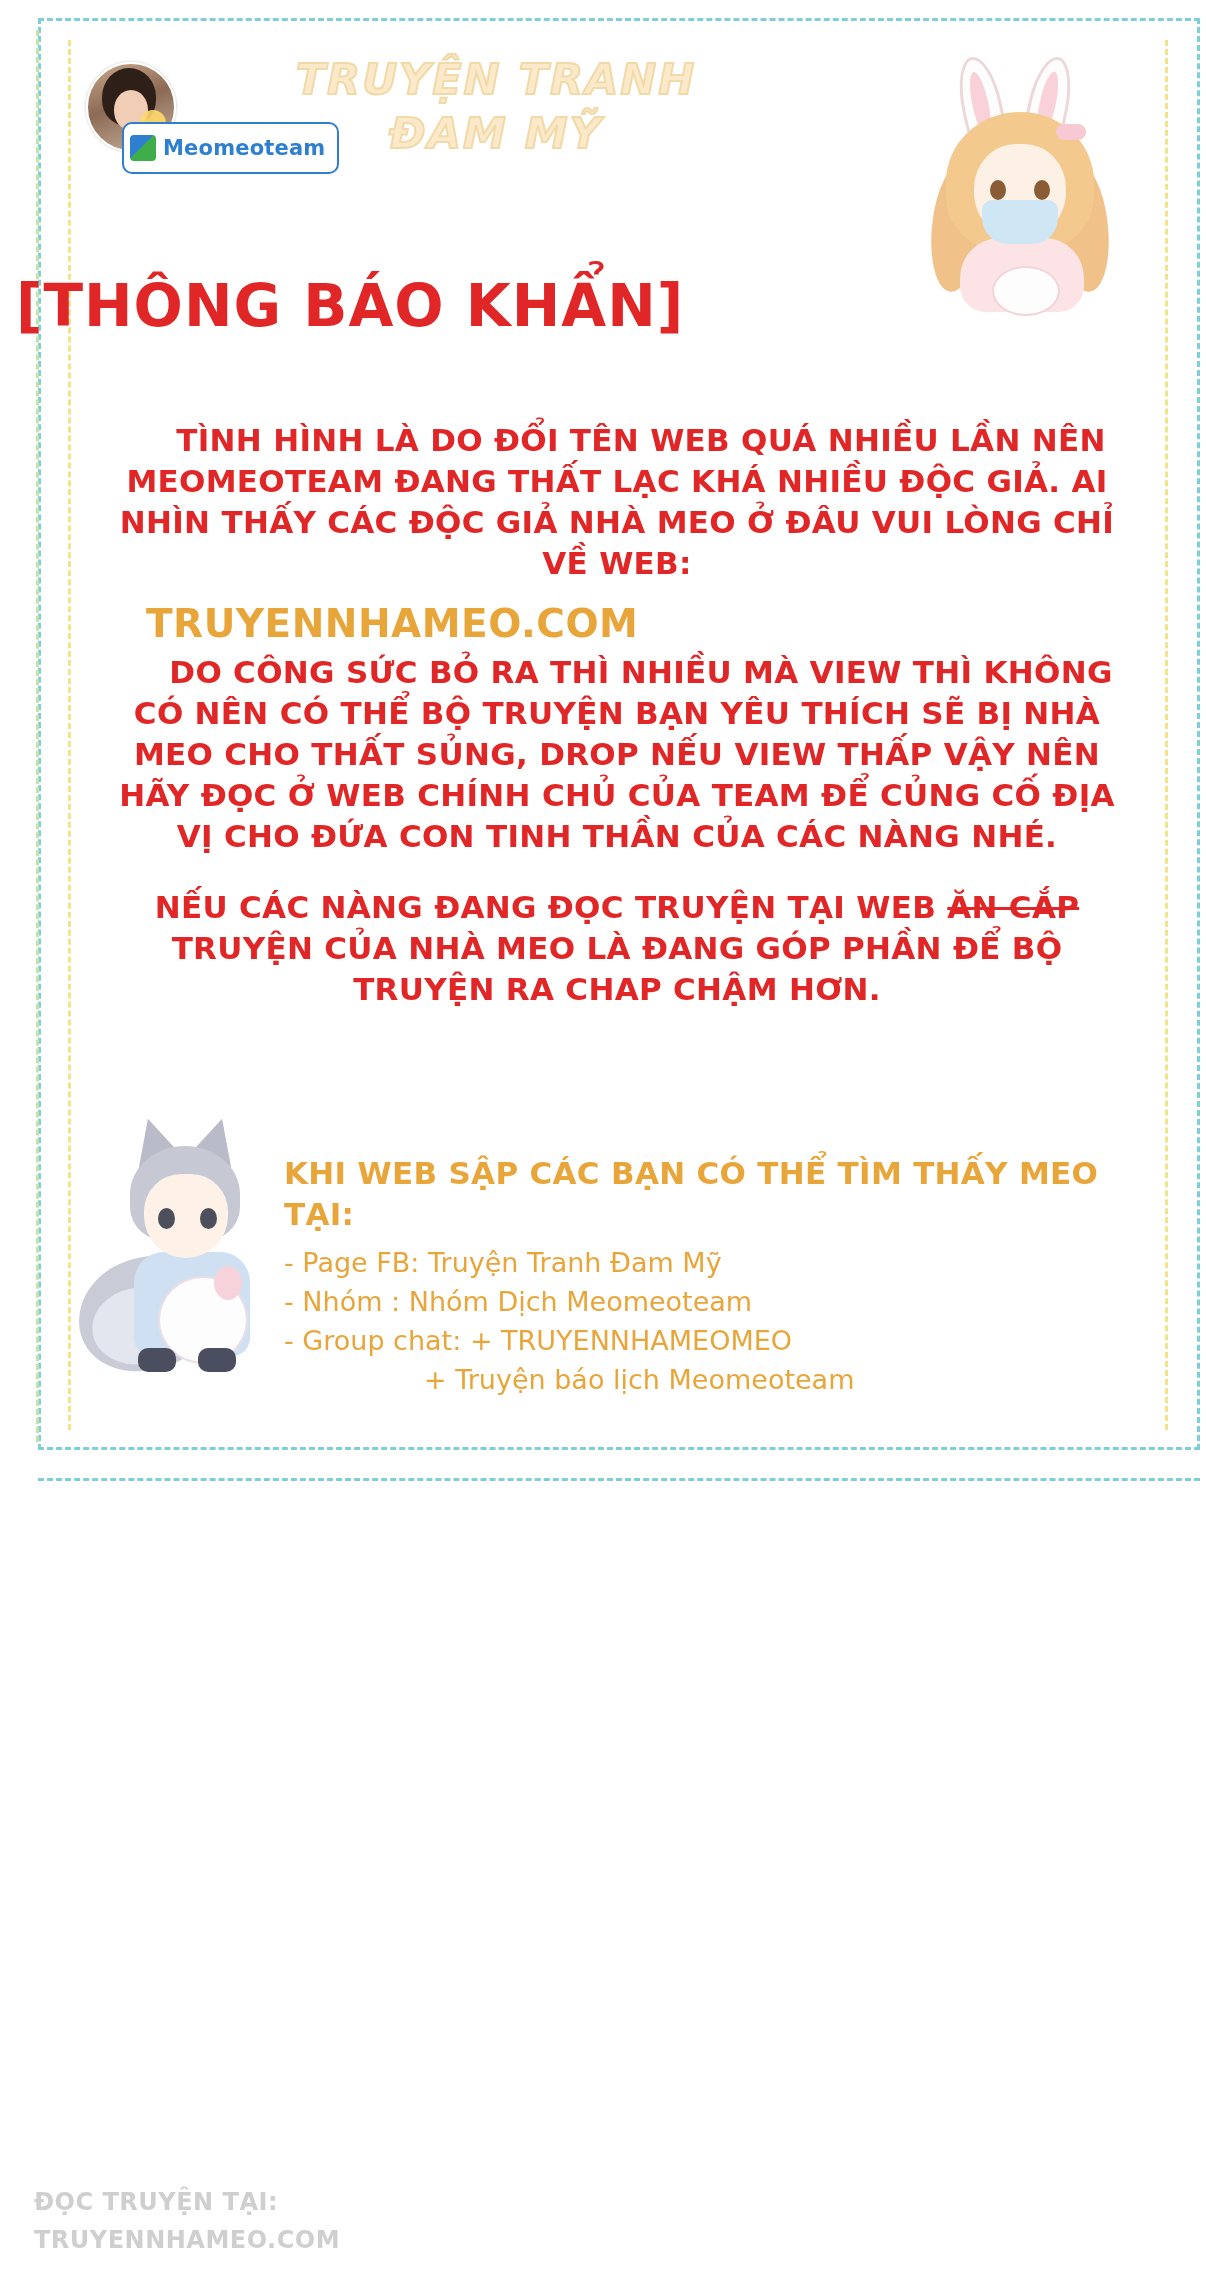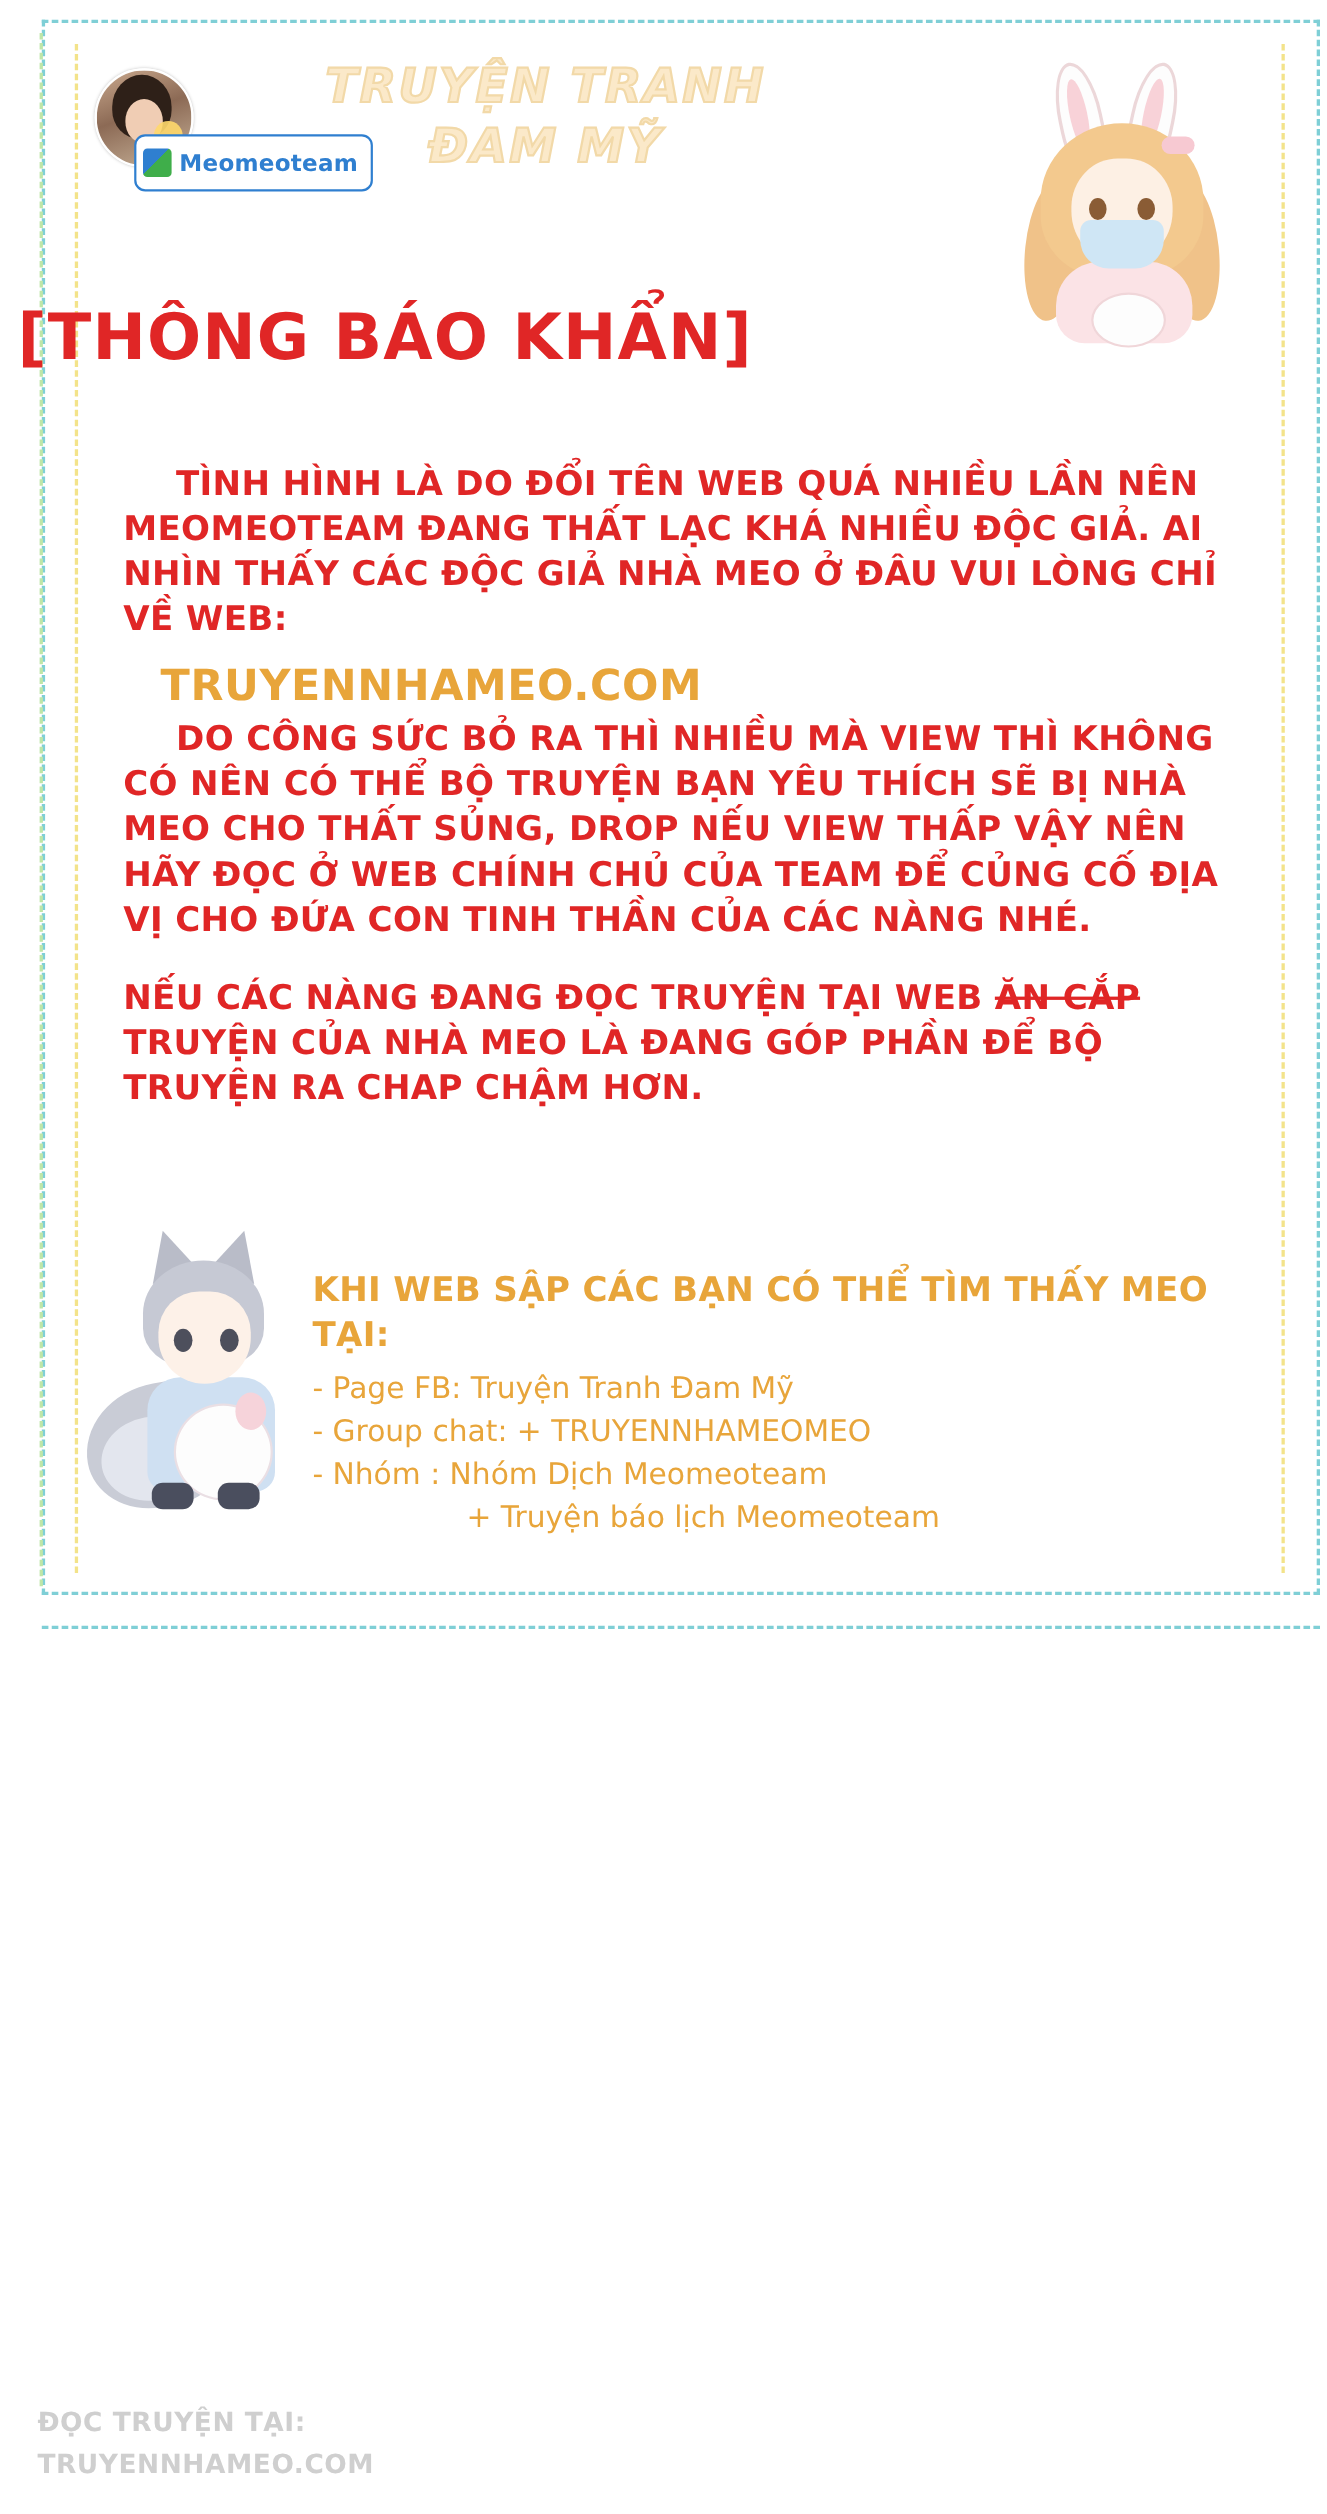--- a/index.html
+++ b/index.html
@@ -254,21 +254,21 @@
     top: 420px;
     width: 1010px;
     font-family: "DejaVu Sans", sans-serif;
     font-weight: bold;
     font-size: 31px;
     line-height: 41px;
     color: #e02626;
     text-transform: uppercase;
     letter-spacing: .3px;
   }
-  .body-text p { margin: 0 0 0 0; }
+  .body-text p { margin: 0 0 0 0; text-align: center; }
   .p-indent { text-indent: 48px; }
   .web-link {
     display: block;
     margin: 16px 0 4px 34px;
     font-size: 39px;
     line-height: 48px;
     color: #e8a53a;
     letter-spacing: .5px;
   }
   .spacer-sm { height: 30px; }
@@ -485,22 +485,22 @@
     <div class="plush"></div>
     <div class="plush-ear"></div>
     <div class="shoe-l"></div>
     <div class="shoe-r"></div>
   </div>
 
   <div class="contact-block">
     <div class="contact-head">KHI WEB SẬP CÁC BẠN CÓ THỂ TÌM THẤY MEO TẠI:</div>
     <div class="contact-list">
       <div>- Page FB: Truyện Tranh Đam Mỹ</div>
+      <div>- Nhóm : Nhóm Dịch Meomeoteam</div>
       <div>- Group chat: + TRUYENNHAMEOMEO</div>
-      <div>- Nhóm : Nhóm Dịch Meomeoteam</div>
       <div class="indent">+ Truyện báo lịch Meomeoteam</div>
     </div>
   </div>
 
   <div class="divider-dash"></div>
 
   <div class="footer">
     <div>ĐỌC TRUYỆN TẠI:</div>
     <div>TRUYENNHAMEO.COM</div>
   </div>

